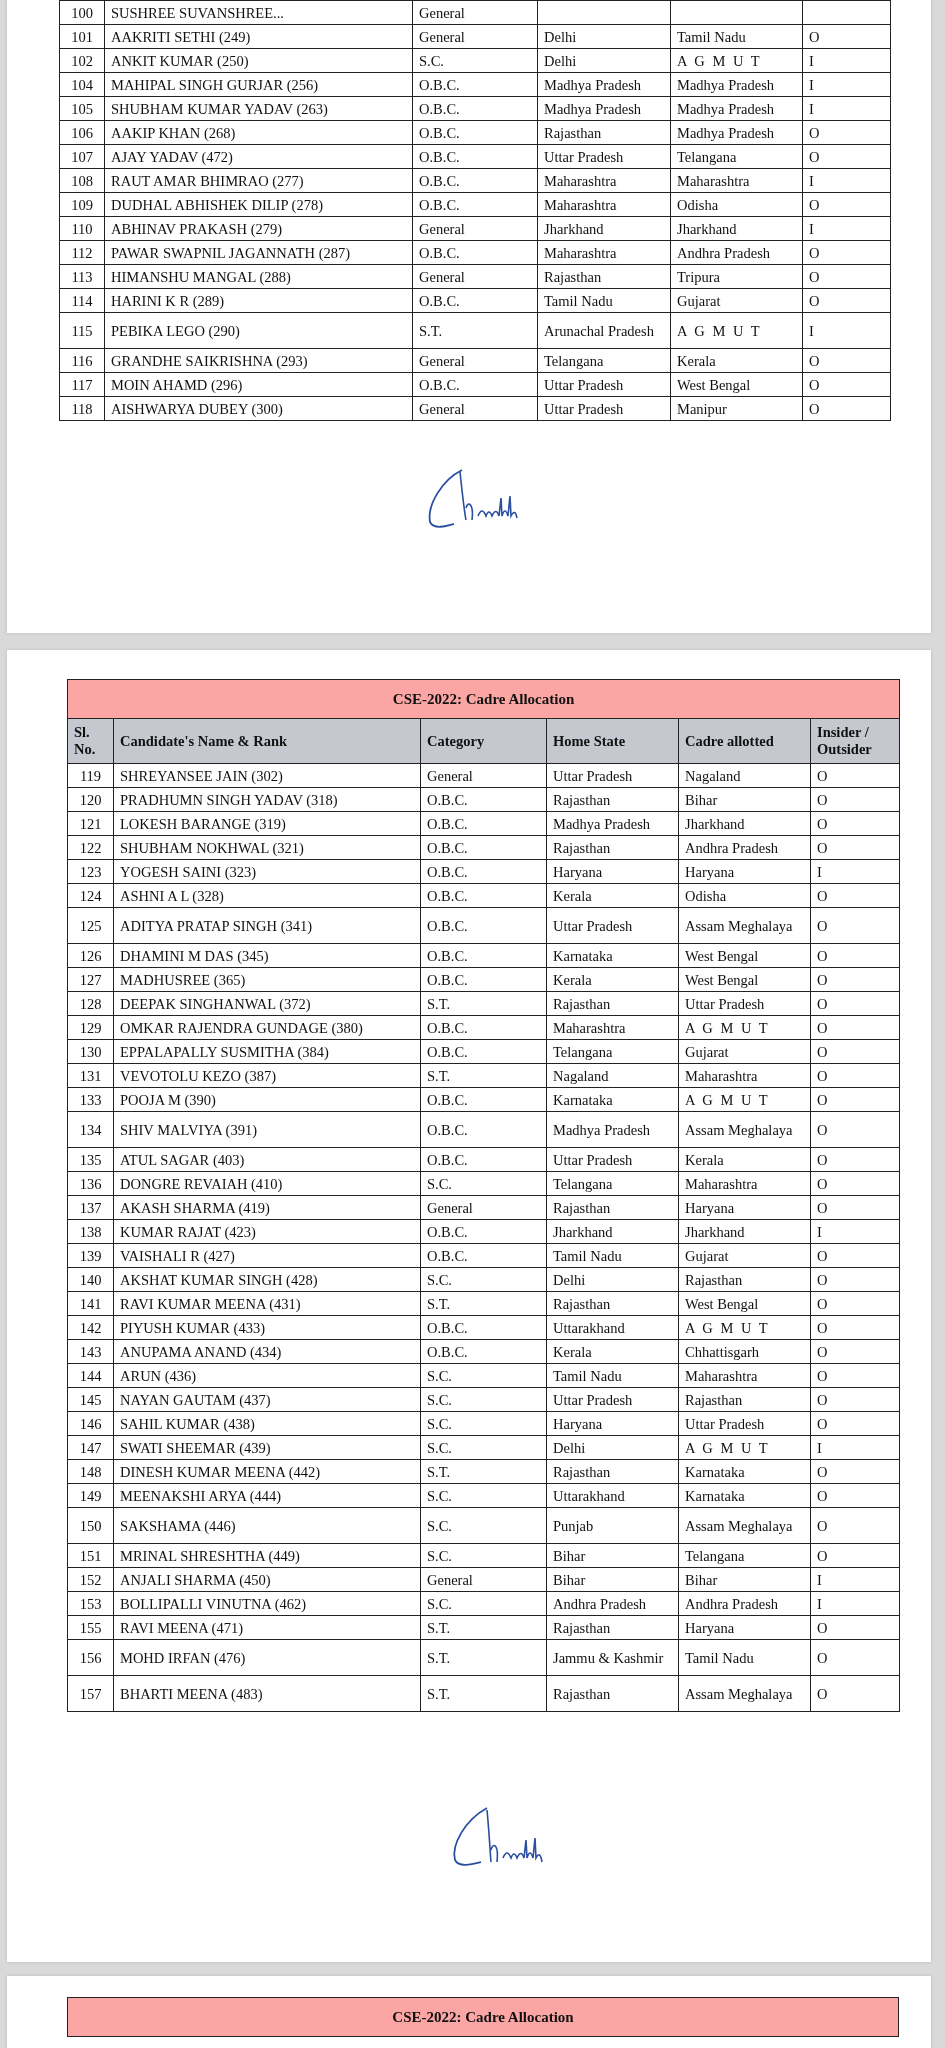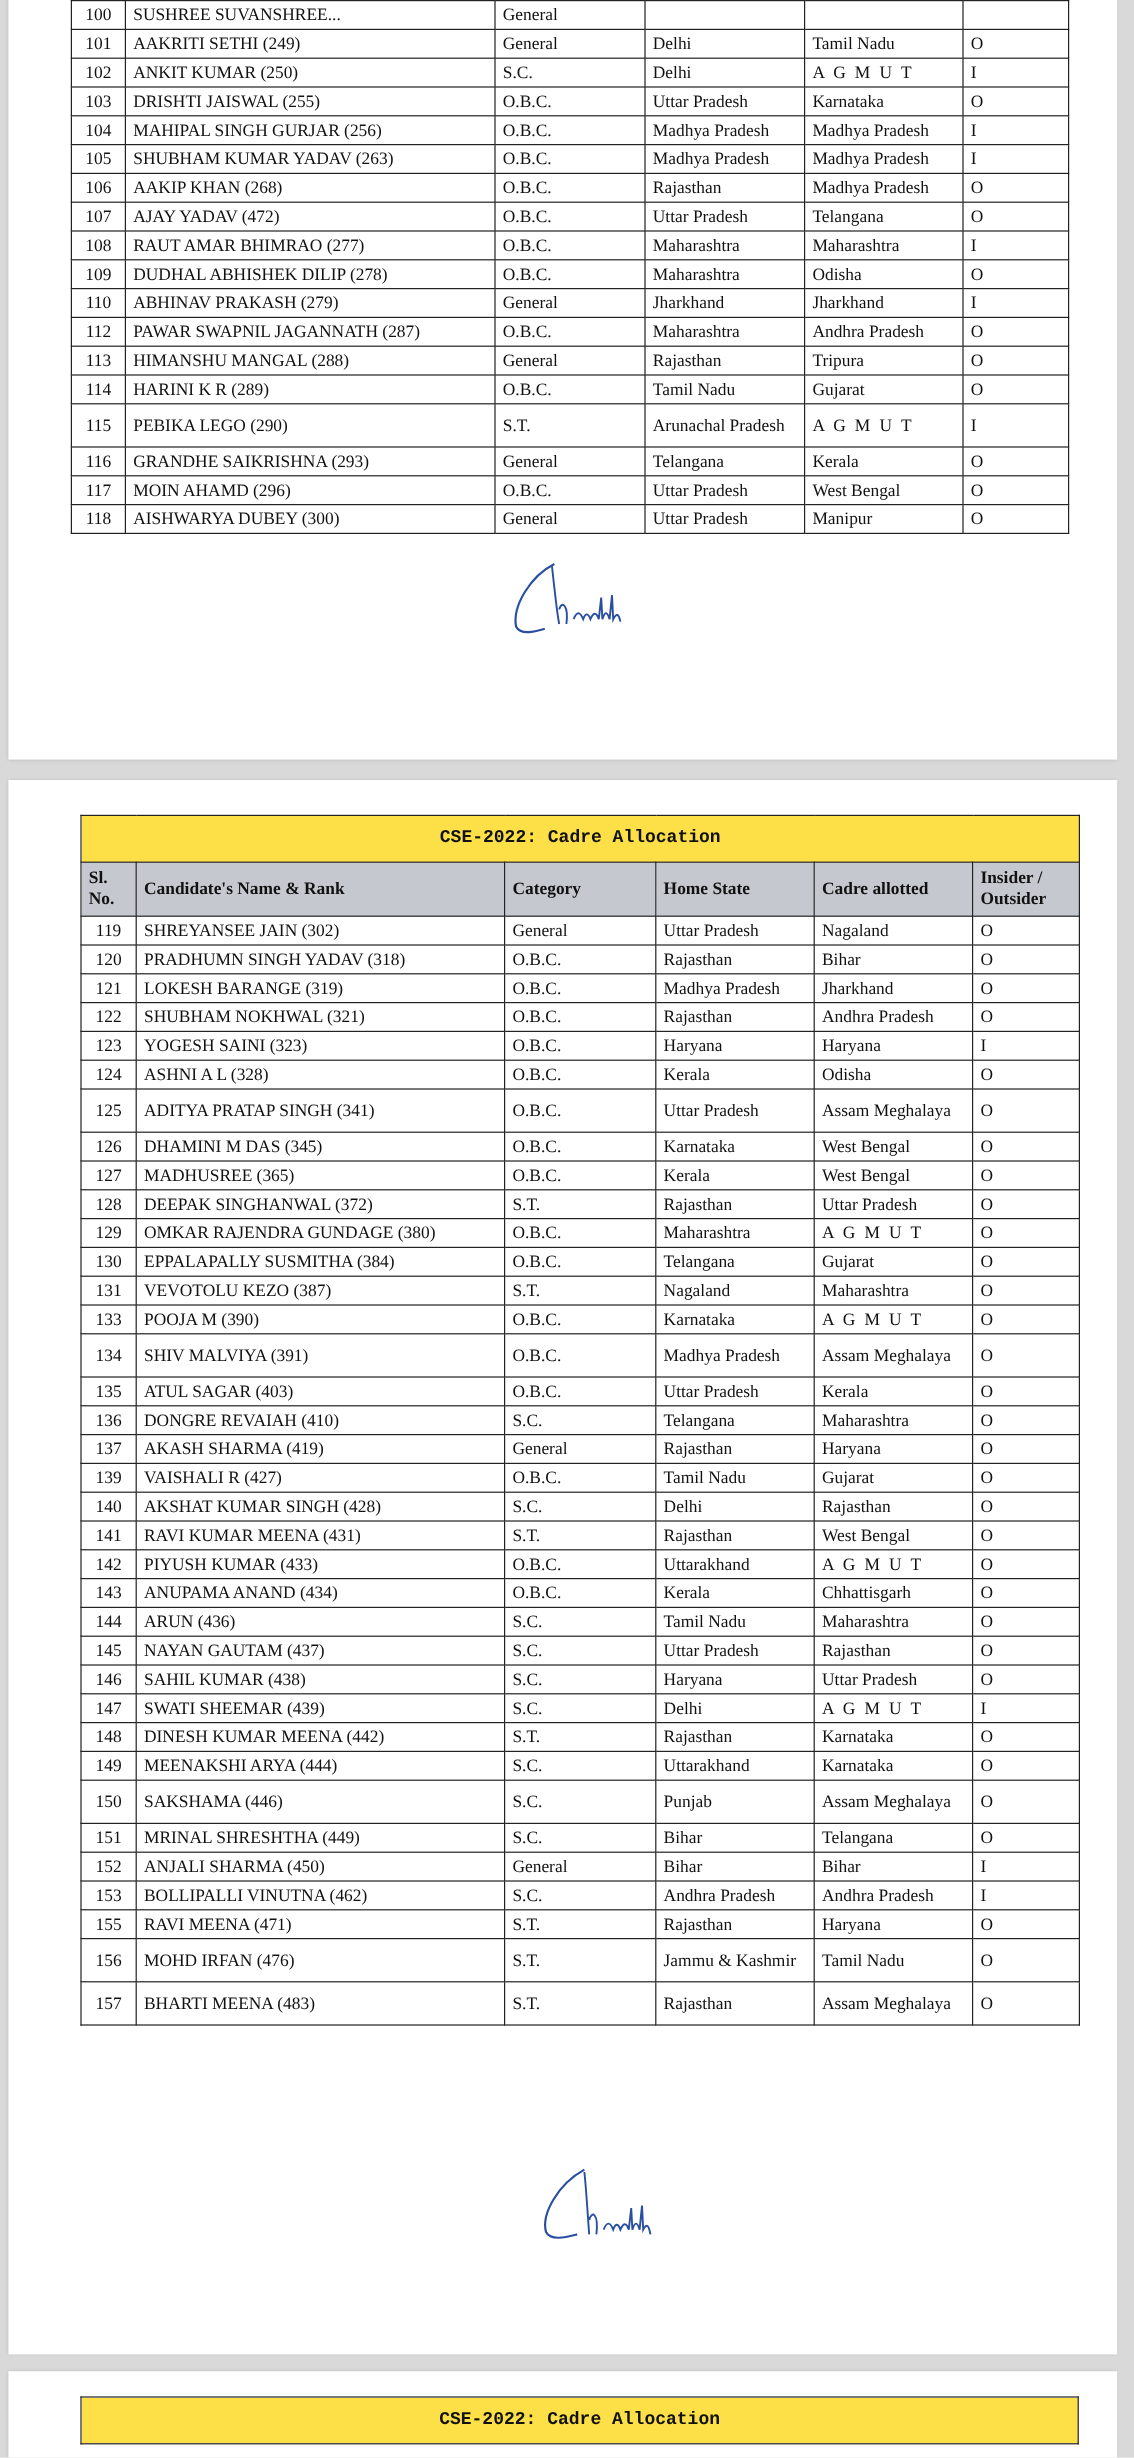--- a/index.html
+++ b/index.html
@@ -7,21 +7,21 @@
   .page { position:absolute; left:7px; width:924px; background:#fff; box-shadow:0 0 3px rgba(0,0,0,0.15); }
   #page1 { top:-40px; height:673px; }
   #page2 { top:650px; height:1312px; }
   #page3 { top:1976px; height:100px; }
   table { position:absolute; border-collapse:collapse; table-layout:fixed; font-size:14.5px; }
   td, th { border:1.4px solid #222; padding:0 6px; vertical-align:middle; line-height:16px; overflow:hidden; white-space:nowrap; }
   td.wrap { white-space:normal; line-height:16px; }
   td.sl { text-align:center; padding:0 2px; }
   td.io { padding-left:6px; }
   .cadre-sp { letter-spacing:2px; }
-  .title-row th { background:#fde047; font-weight:bold; font-size:15px; text-align:center; height:38px;font-family:Liberation Mono, monospace; }
+  .title-row th { background:#fca5a5; font-weight:bold; font-size:15px; text-align:center; height:38px; }
   .hdr-row th { background:#c5c8cf; font-weight:bold; text-align:left; height:44px; white-space:normal; font-size:14.5px; line-height:17px; }
   .sig { position:absolute; }
 </style>
 </head>
 <body>
 
 <div class="page" id="page1">
   <table id="t1" style="left:52px; top:40px; width:831px;">
     <colgroup>
         <col style="width:45px">
@@ -48,28 +48,20 @@
           <td class="">Tamil Nadu</td>
           <td class="io">O</td>
         </tr>
         <tr style="height: 24px;">
           <td class="sl">102</td>
           <td class="">ANKIT KUMAR (250)</td>
           <td class="">S.C.</td>
           <td class="">Delhi</td>
           <td class="cadre-sp">A G M U T</td>
           <td class="io">I</td>
-        </tr>
-        <tr style="height: 24px;">
-          <td class="sl">103</td>
-          <td class="">DRISHTI JAISWAL (255)</td>
-          <td class="">O.B.C.</td>
-          <td class="">Uttar Pradesh</td>
-          <td class="">Karnataka</td>
-          <td class="io">O</td>
         </tr>
         <tr style="height: 24px;">
           <td class="sl">104</td>
           <td class="">MAHIPAL SINGH GURJAR (256)</td>
           <td class="">O.B.C.</td>
           <td class="">Madhya Pradesh</td>
           <td class="">Madhya Pradesh</td>
           <td class="io">I</td>
         </tr>
         <tr style="height: 24px;">
@@ -348,20 +340,28 @@
         </tr>
         <tr style="height: 24px;">
           <td class="sl">137</td>
           <td class="">AKASH SHARMA (419)</td>
           <td class="">General</td>
           <td class="">Rajasthan</td>
           <td class="">Haryana</td>
           <td class="io">O</td>
         </tr>
         <tr style="height: 24px;">
+          <td class="sl">138</td>
+          <td class="">KUMAR RAJAT (423)</td>
+          <td class="">O.B.C.</td>
+          <td class="">Jharkhand</td>
+          <td class="">Jharkhand</td>
+          <td class="io">I</td>
+        </tr>
+        <tr style="height: 24px;">
           <td class="sl">139</td>
           <td class="">VAISHALI R (427)</td>
           <td class="">O.B.C.</td>
           <td class="">Tamil Nadu</td>
           <td class="">Gujarat</td>
           <td class="io">O</td>
         </tr>
         <tr style="height: 24px;">
           <td class="sl">140</td>
           <td class="">AKSHAT KUMAR SINGH (428)</td>

